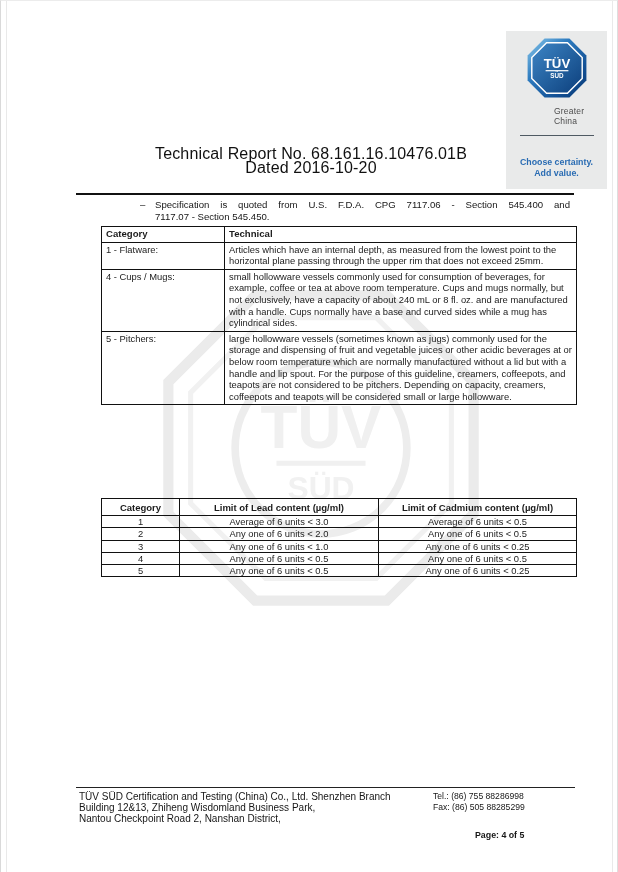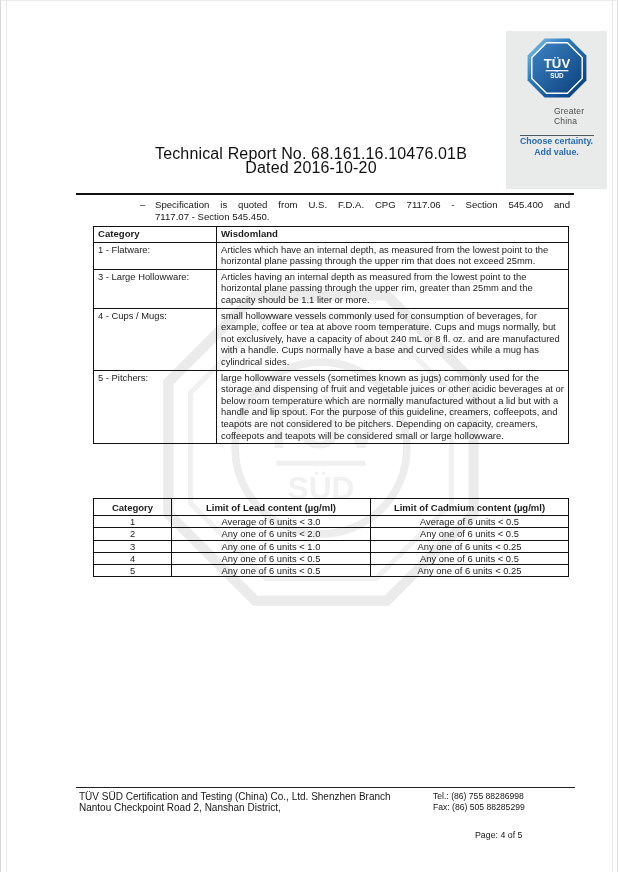--- a/index.html
+++ b/index.html
@@ -16,36 +16,36 @@
   .watermark { position:absolute; left:158px; top:288px; width:324px; height:318px; z-index:0; pointer-events:none; }
 
   
   .logo-box {
     position:absolute; left:505px; top:30px; width:101px; height:158px;
     background:#e9eaea; display:flex; flex-direction:column; align-items:center; z-index:2;
   }
   .octagon-svg { margin-top:7px; width:60px; height:60px; display:block; }
   .logo-region { margin-top:8px; font-size:8.5px; color:#4c4c4c; letter-spacing:.2px;margin-left:48px; }
   .logo-divider { margin-top:9px; width:74px; border-top:1.3px solid #4f5a63; }
-  .logo-tagline { font-size:8.8px; font-weight:bold; color:#2a6cb3; line-height:10.5px; text-align:center; }
+  .logo-tagline { margin-top:21px; font-size:8.8px; font-weight:bold; color:#2a6cb3; line-height:10.5px; text-align:center; }
 
   
   .title-block { position:absolute; left:75px; top:146px; width:470px; text-align:center; z-index:1; }
   .title-line { font-size:16px; font-weight:normal; color:#111; line-height:14px; letter-spacing:.15px; }
   .rule-top { position:absolute; left:75px; top:192px; width:498px; height:1.6px; background:#111; z-index:1; }
 
   
   .spec { position:absolute; left:139px; top:198px; width:430px; font-size:9.6px; line-height:12.4px; color:#161616; z-index:1; }
   .spec-l1 { display:flex; }
   .spec-dash { width:15px; flex:0 0 15px; }
   .spec-text1 { flex:1; text-align:justify; text-align-last:justify; }
   .spec-l2 { margin-left:15px; }
 
   
-  table { border-collapse:collapse; table-layout:fixed; background:transparent; z-index:1; }
+  table { border-collapse:collapse; table-layout:fixed; background:transparent; z-index:1;margin-left:8px; }
   .def-table { position:absolute; left:92px; top:225px; width:476px; }
   .def-table th, .def-table td {
     border:1.2px solid #111; vertical-align:top; text-align:left;
     font-size:9.4px; line-height:11.6px; padding:1px 4px 2px 4px;
   }
   .def-table th { font-weight:bold; font-size:9.6px; height:15px; padding-top:1px; }
   .def-table .col-cat { width:123px; }
 
   .lim-table { position:absolute; left:92px; top:497px; width:476px; }
   .lim-table th, .lim-table td {
@@ -54,21 +54,21 @@
   }
   .lim-table th { font-weight:bold; font-size:9.5px; height:17px; }
   .lim-table td { height:12.3px; }
   .lim-table .col-c { width:78px; }
   .lim-table .col-pb { width:199px; }
 
   
   .rule-footer { position:absolute; left:75px; top:786px; width:499px; height:1.2px; background:#222; z-index:1; }
   .footer-address { position:absolute; left:78px; top:790px; font-size:10px; line-height:11px; color:#161616; z-index:1; }
   .footer-contact { position:absolute; left:432px; top:790px; width:142px; text-align:left; font-size:8.6px; line-height:11px; color:#161616; z-index:1; }
-  .footer-page { position:absolute; left:474px; top:829px; font-size:8.8px; color:#161616; z-index:1; }
+  .footer-page { position:absolute; left:474px; top:829px; font-size:8.8px; color:#161616; z-index:1;font-weight:bold; }
 </style>
 </head>
 <body>
 
 <div class="page">
   <div class="page-edge edge-l"></div>
   <div class="page-edge edge-r"></div>
 
   <svg class="watermark" viewBox="0 0 100 100">
     <polygon points="29.3,2 70.7,2 98,29.3 98,70.7 70.7,98 29.3,98 2,70.7 2,29.3" fill="none" stroke="#ebebeb" stroke-width="3.2"></polygon>
@@ -123,31 +123,27 @@
   </div>
 
   <table class="def-table">
     <colgroup>
         <col class="col-cat">
         <col>
       </colgroup>
     <thead>
       <tr>
         <th>Category</th>
-        <th>Wisdomland</th>
+        <th>Technical</th>
       </tr>
     </thead>
     <tbody>
       <tr>
         <td>1 - Flatware:</td>
         <td>Articles which have an internal depth, as measured from the lowest point to the horizontal plane passing through the upper rim that does not exceed 25mm.</td>
-      </tr>
-      <tr>
-        <td>3 - Large Hollowware:</td>
-        <td>Articles having an internal depth as measured from the lowest point to the horizontal plane passing through the upper rim, greater than 25mm and the capacity should be 1.1 liter or more.</td>
       </tr>
       <tr>
         <td>4  - Cups / Mugs:</td>
         <td>small hollowware vessels commonly used for consumption of beverages, for example, coffee or tea at above room temperature. Cups and mugs normally, but not exclusively, have a capacity of about 240 mL or 8 fl. oz. and are manufactured with a handle. Cups normally have a base and curved sides while a mug has cylindrical sides.</td>
       </tr>
       <tr>
         <td>5 - Pitchers:</td>
         <td>large hollowware vessels (sometimes known as jugs) commonly used for the storage and dispensing of fruit and vegetable juices or other acidic beverages at or below room temperature which are normally manufactured without a lid but with a handle and lip spout. For the purpose of this guideline, creamers, coffeepots, and teapots are not considered to be pitchers. Depending on capacity, creamers, coffeepots and teapots will be considered small or large hollowware.</td>
       </tr>
     </tbody>
@@ -191,20 +187,21 @@
         <td>5</td>
         <td>Any one of 6 units &lt; 0.5</td>
         <td>Any one of 6 units &lt; 0.25</td>
       </tr>
     </tbody>
   </table>
 
   <div class="rule-footer"></div>
   <div class="footer-address">
     <div>TÜV SÜD Certification and Testing (China) Co., Ltd. Shenzhen Branch</div>
+    <div>Building 12&amp;13, Zhiheng Wisdomland Business Park,</div>
     <div>Nantou Checkpoint Road 2, Nanshan District,</div>
   </div>
   <div class="footer-contact">
     <div>Tel.: (86) 755 88286998</div>
     <div>Fax: (86) 505 88285299</div>
   </div>
   <div class="footer-page">Page: 4 of  5</div>
 </div>
 
 </body></html>

